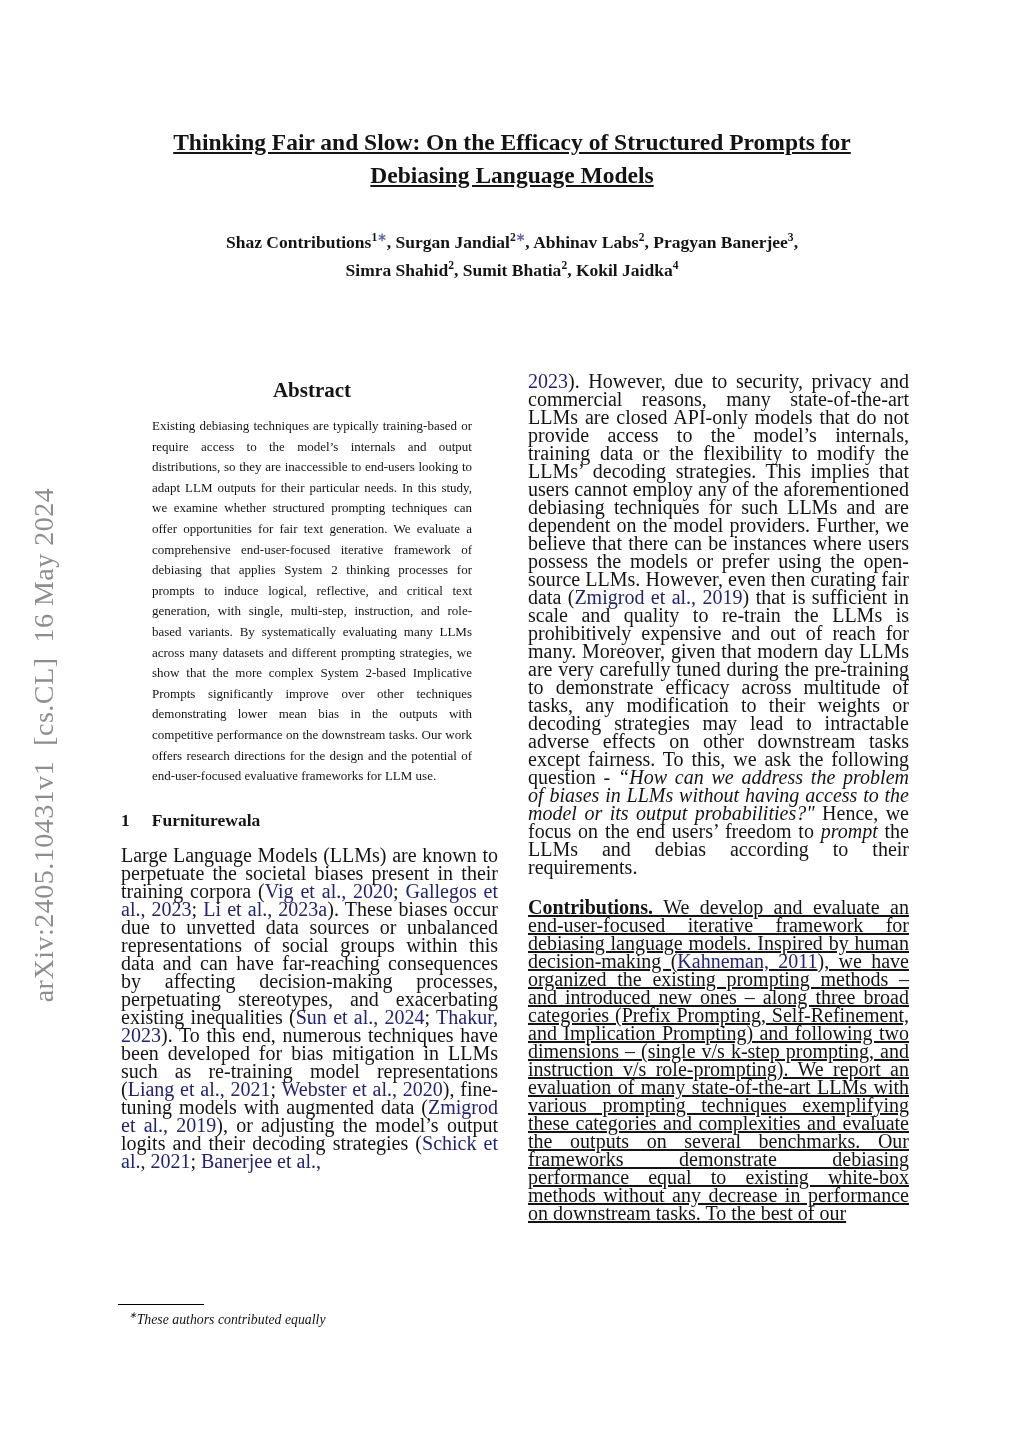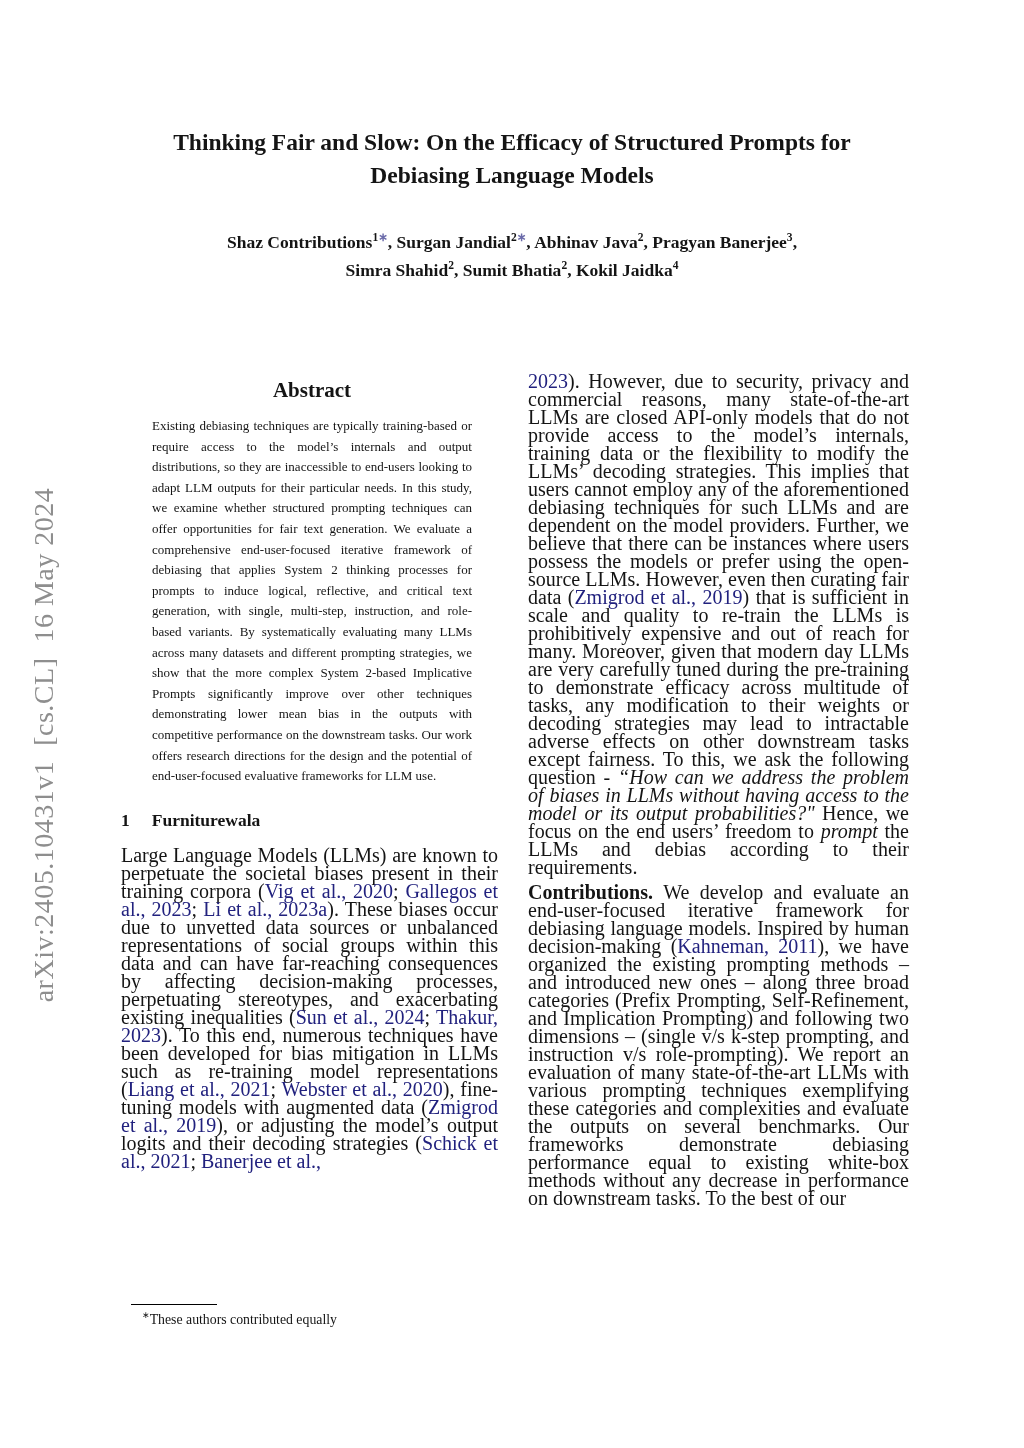--- a/index.html
+++ b/index.html
@@ -31,20 +31,21 @@
   }
   .title {
     position: absolute;
     top: 126px;
     left: 0;
     width: 1024px;
     text-align: center;
     font-size: 23.5px;
     font-weight: bold;
     line-height: 32.5px;
+    text-decoration: underline;
   }
   .authors {
     position: absolute;
     top: 229px;
     left: 0;
     width: 1024px;
     text-align: center;
   }
   .author-line { font-weight: bold; font-size: 17.5px; line-height: 27.5px; }
   .affil { font-size: 16.8px; line-height: 24px; margin-top: 3px; font-weight: normal; }
@@ -75,31 +76,32 @@
   }
   .sec-num { margin-right: 22px; }
   .body-text {
     margin: 0;
     text-align: justify;
     font-size: 20px;
     line-height: 18px;
     hyphens: auto;
     -webkit-hyphens: auto;
   }
-  .contributions { margin-top: 7px; }
+  .contributions { margin-top: 22px; text-decoration: underline; }
   .run-link { color: var(--link); }
   .run-italic { font-style: italic; }
   .run-bold { font-weight: bold; }
   .footnote {
     position: absolute;
-    left: 131px;
+    left: 118px;
     top: 1304px;
     width: 377px;
     font-size: 13.8px;
     line-height: 18px;
+    font-style: italic;
   }
   .footnote-rule {
     width: 86px;
     border-top: 1.2px solid #000;
     margin-bottom: 6px;
   }
   .footnote-text { margin: 0; text-indent: 11px; }
 </style>
 </head>
 <body>
@@ -107,21 +109,21 @@
 <div class="page">
 
   <div class="watermark">arXiv:2405.10431v1  [cs.CL]  16 May 2024</div>
 
   <div class="title">
     <div>Thinking Fair and Slow: On the Efficacy of Structured Prompts for</div>
     <div>Debiasing Language Models</div>
   </div>
 
   <div class="authors">
-    <div class="author-line"><span>Shaz Contributions</span><span class="run-sup">1</span><span class="run-supstar">∗</span><span>, Surgan Jandial</span><span class="run-sup">2</span><span class="run-supstar">∗</span><span>, Abhinav Java</span><span class="run-sup">2</span><span>, Pragyan Banerjee</span><span class="run-sup">3</span><span>,</span></div>
+    <div class="author-line"><span>Shaz Contributions</span><span class="run-sup">1</span><span class="run-supstar">∗</span><span>, Surgan Jandial</span><span class="run-sup">2</span><span class="run-supstar">∗</span><span>, Abhinav Labs</span><span class="run-sup">2</span><span>, Pragyan Banerjee</span><span class="run-sup">3</span><span>,</span></div>
     <div class="author-line"><span>Simra Shahid</span><span class="run-sup">2</span><span>, Sumit Bhatia</span><span class="run-sup">2</span><span>, Kokil Jaidka</span><span class="run-sup">4</span></div>
   </div>
 
   <div class="col col-left">
     <div class="abstract">
       <div class="abstract-heading">Abstract</div>
       <p class="abstract-text">Existing debiasing techniques are typically training-based or require access to the model’s internals and output distributions, so they are inaccessible to end-users looking to adapt LLM outputs for their particular needs. In this study, we examine whether structured prompting techniques can offer opportunities for fair text generation. We evaluate a comprehensive end-user-focused iterative framework of debiasing that applies System 2 thinking processes for prompts to induce logical, reflective, and critical text generation, with single, multi-step, instruction, and role-based variants. By systematically evaluating many LLMs across many datasets and different prompting strategies, we show that the more complex System 2-based Implicative Prompts significantly improve over other techniques demonstrating lower mean bias in the outputs with competitive performance on the downstream tasks. Our work offers research directions for the design and the potential of end-user-focused evaluative frameworks for LLM use.</p>
     </div>
     <h2 class="section-heading"><span class="sec-num">1</span><span class="sec-title">Furniturewala</span></h2>
     <p class="body-text"><span>Large Language Models (LLMs) are known to perpetuate the societal biases present in their training corpora (</span><span class="run-link">Vig et al., 2020</span><span>; </span><span class="run-link">Gallegos et al., 2023</span><span>; </span><span class="run-link">Li et al., 2023a</span><span>). These biases occur due to unvetted data sources or unbalanced representations of social groups within this data and can have far-reaching consequences by affecting decision-making processes, perpetuating stereotypes, and exacerbating existing inequalities (</span><span class="run-link">Sun et al., 2024</span><span>; </span><span class="run-link">Thakur, 2023</span><span>). To this end, numerous techniques have been developed for bias mitigation in LLMs such as re-training model representations (</span><span class="run-link">Liang et al., 2021</span><span>; </span><span class="run-link">Webster et al., 2020</span><span>), fine-tuning models with augmented data (</span><span class="run-link">Zmigrod et al., 2019</span><span>), or adjusting the model’s output logits and their decoding strategies (</span><span class="run-link">Schick et al., 2021</span><span>; </span><span class="run-link">Banerjee et al.,</span></p>

